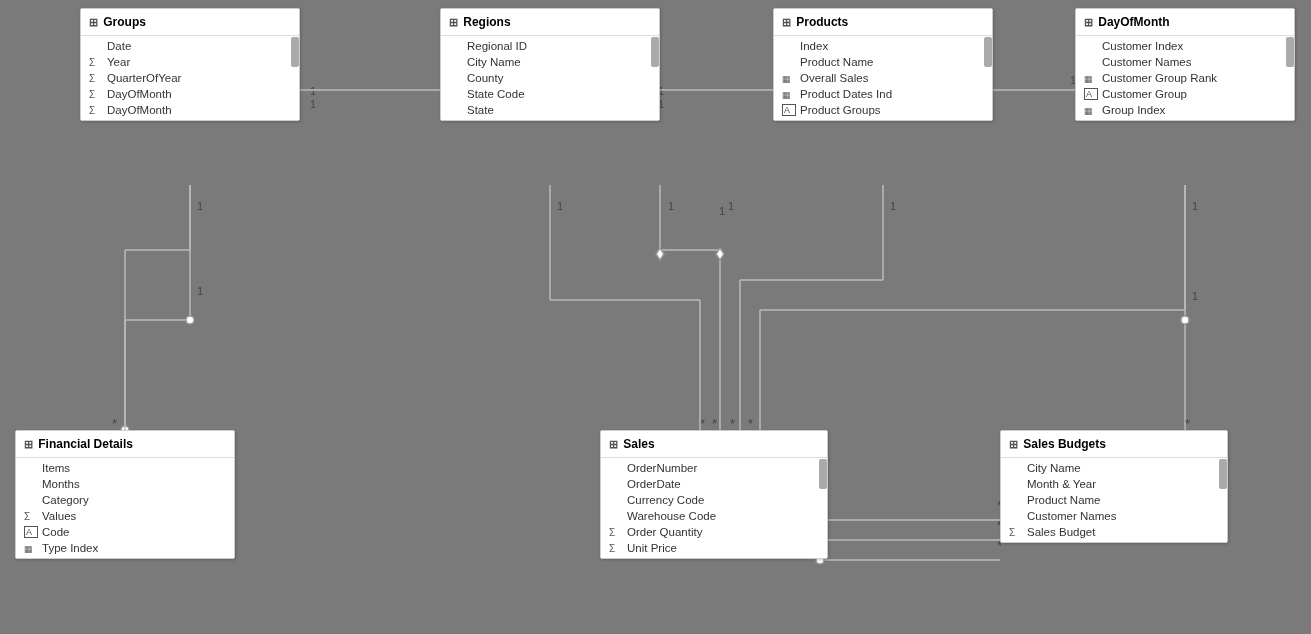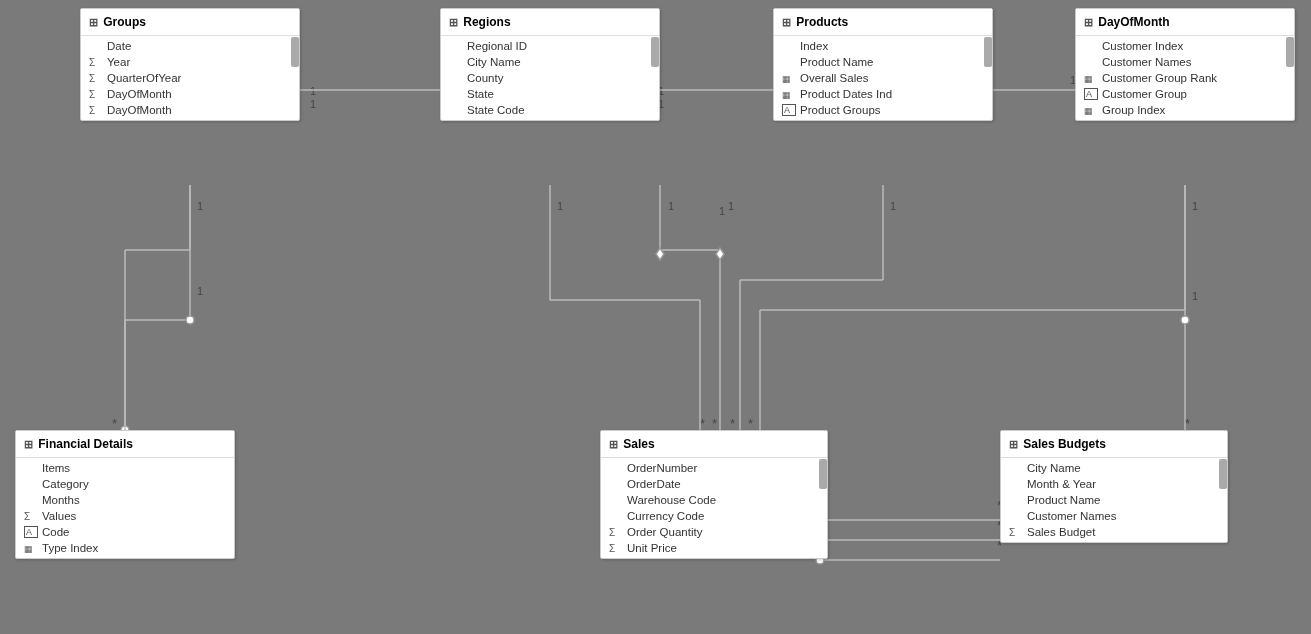--- a/index.html
+++ b/index.html
@@ -210,25 +210,25 @@
     <div class="table-row">
       <span class="field-icon"></span>
       <span>City Name</span>
     </div>
     <div class="table-row">
       <span class="field-icon"></span>
       <span>County</span>
     </div>
     <div class="table-row">
       <span class="field-icon"></span>
+      <span>State Code</span>
+    </div>
+    <div class="table-row">
+      <span class="field-icon"></span>
       <span>State</span>
-    </div>
-    <div class="table-row">
-      <span class="field-icon"></span>
-      <span>State Code</span>
     </div>
   </div>
   <div class="scroll-thumb" style="top:28px;"></div>
 </div>
 
 <div class="table-card" style="left:773px; top:8px; width:220px;">
   <div class="table-header">
     <span class="table-icon">⊞</span>
     <span>Products</span>
   </div>
@@ -292,25 +292,25 @@
     <span class="table-icon">⊞</span>
     <span>Financial Details</span>
   </div>
   <div class="table-body">
     <div class="table-row">
       <span class="field-icon"></span>
       <span>Items</span>
     </div>
     <div class="table-row">
       <span class="field-icon"></span>
+      <span>Months</span>
+    </div>
+    <div class="table-row">
+      <span class="field-icon"></span>
       <span>Category</span>
-    </div>
-    <div class="table-row">
-      <span class="field-icon"></span>
-      <span>Months</span>
     </div>
     <div class="table-row">
       <span class="field-icon">Σ</span>
       <span>Values</span>
     </div>
     <div class="table-row">
       <span class="field-icon" style="font-size:9px; border:1px solid #555; padding: 0 1px;">A</span>
       <span>Code</span>
     </div>
     <div class="table-row">
@@ -329,27 +329,27 @@
     <div class="table-row">
       <span class="field-icon"></span>
       <span>OrderNumber</span>
     </div>
     <div class="table-row">
       <span class="field-icon"></span>
       <span>OrderDate</span>
     </div>
     <div class="table-row">
       <span class="field-icon"></span>
+      <span>Currency Code</span>
+    </div>
+    <div class="table-row">
+      <span class="field-icon"></span>
       <span>Warehouse Code</span>
     </div>
     <div class="table-row">
-      <span class="field-icon"></span>
-      <span>Currency Code</span>
-    </div>
-    <div class="table-row">
       <span class="field-icon">Σ</span>
       <span>Order Quantity</span>
     </div>
     <div class="table-row">
       <span class="field-icon">Σ</span>
       <span>Unit Price</span>
     </div>
   </div>
   <div class="scroll-thumb" style="top:28px;"></div>
 </div>

